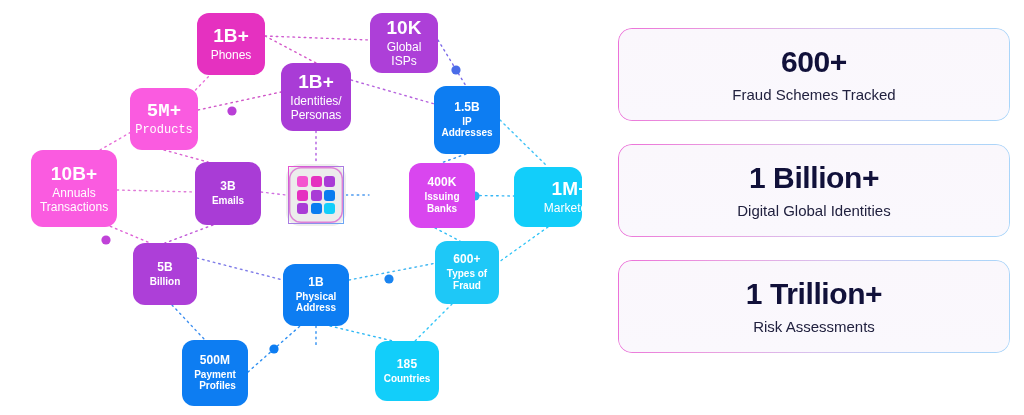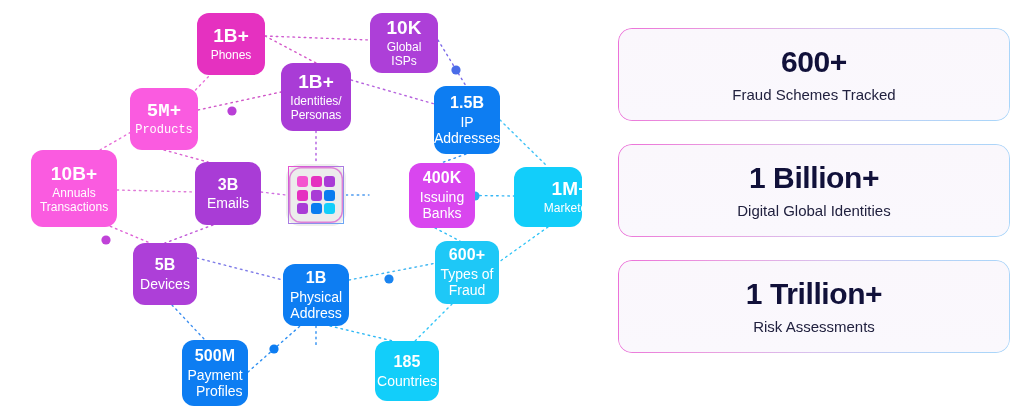--- a/index.html
+++ b/index.html
@@ -32,22 +32,22 @@
     font-size: 19px;
     font-weight: 700;
     letter-spacing: .1px;
     white-space: nowrap;
   }
   .node .lbl {
     font-size: 12px;
     font-weight: 500;
     margin-top: 2px;
   }
-  .node.sm .val { font-size: 16px; }
-  .node.sm .lbl { font-size: 14px; margin-top: 1px; }
+  .node.sm .val { font-size: 12px; }
+  .node.sm .lbl { font-size: 10px; margin-top: 1px; font-weight: bold; }
 
   
   #logo-node {
     position: absolute;
     left: 286px; top: 164px;
     width: 60px; height: 62px;
     border-radius: 14px;
     background: #eeeeee;
     padding: 2px;
     z-index: 4;
@@ -192,21 +192,21 @@
       <div class="node sm" style="left: 369px; top: 163px; width: 66px; height: 65px; background: #d946ef; margin-left: 40px;">
         <div class="val">400K</div>
         <div class="lbl">Issuing<br>Banks</div>
       </div>
       <div class="node" style="left: 514px; top: 167px; width: 68px; height: 60px; background: rgb(18, 206, 250); padding-left: 48px;">
         <div class="val">1M+</div>
         <div class="lbl">Marketers</div>
       </div>
       <div class="node sm" style="left: 133px; top: 243px; width: 64px; height: 62px; background: rgb(173, 63, 216);">
         <div class="val">5B</div>
-        <div class="lbl">Devices</div>
+        <div class="lbl">Billion</div>
       </div>
       <div class="node sm" style="left: 283px; top: 264px; width: 66px; height: 62px; background: rgb(13, 125, 242);">
         <div class="val">1B</div>
         <div class="lbl">Physical<br>Address</div>
       </div>
       <div class="node sm" style="left: 435px; top: 241px; width: 64px; height: 63px; background: rgb(30, 200, 247);">
         <div class="val">600+</div>
         <div class="lbl">Types of<br>Fraud</div>
       </div>
       <div class="node sm" style="left: 182px; top: 340px; width: 66px; height: 66px; background: rgb(13, 125, 242); text-align: right;">

